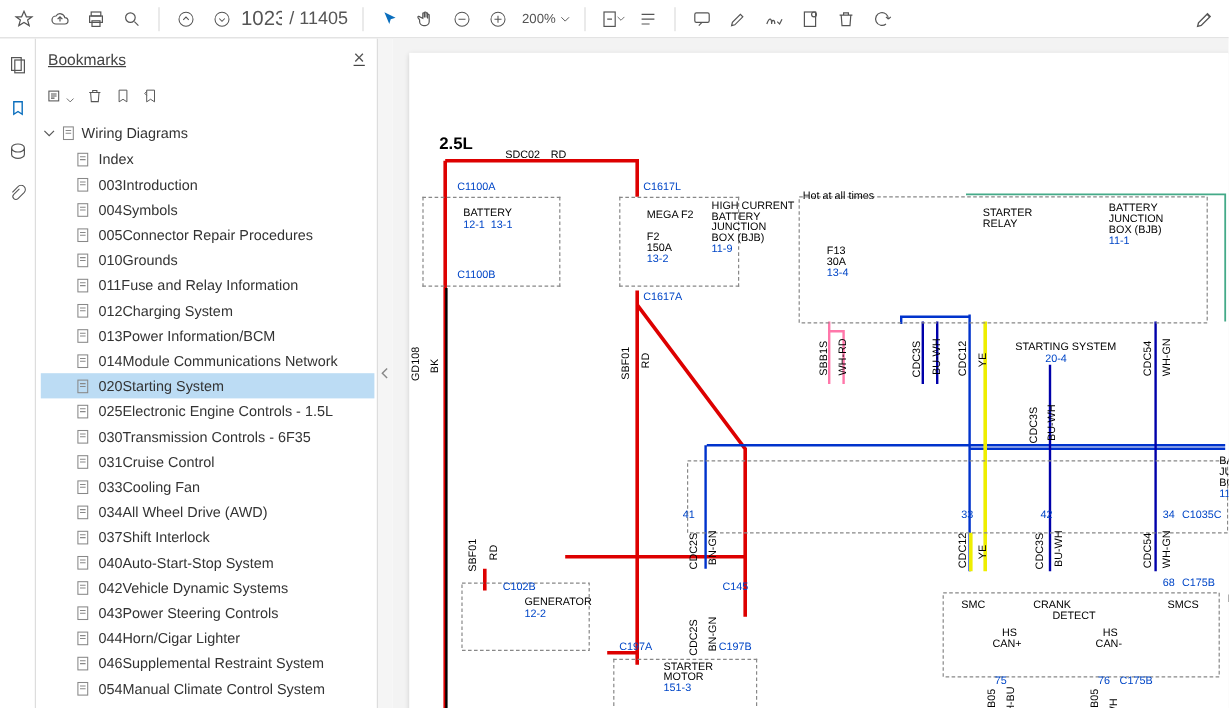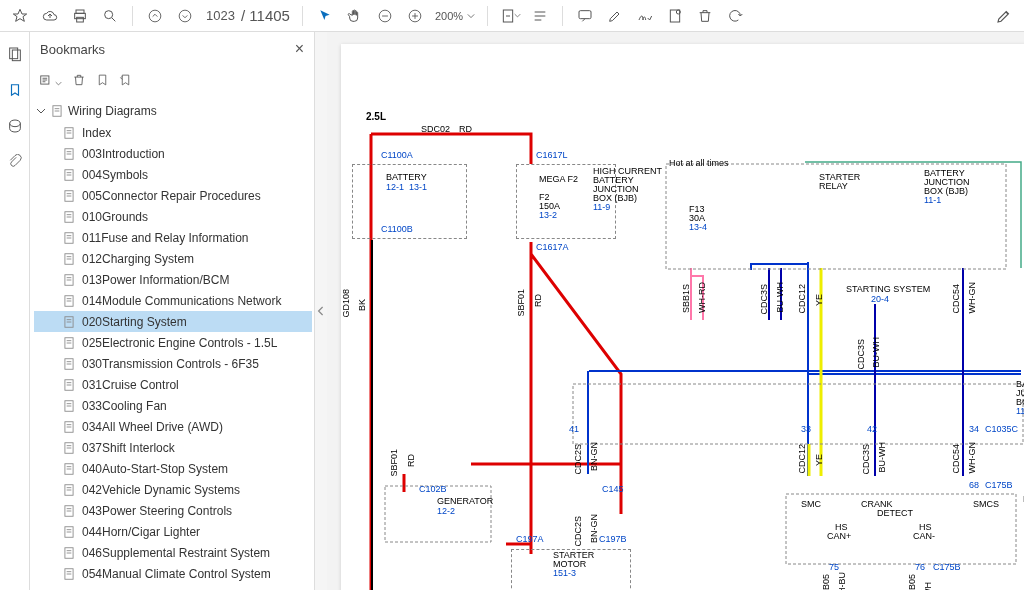--- a/index.html
+++ b/index.html
@@ -3,34 +3,34 @@
 <meta charset="utf-8">
 <style>
 * { margin: 0; padding: 0; box-sizing: border-box; }
 body { font-family: "Segoe UI", Arial, sans-serif; font-size: 12px; color: #333; background: #fff; overflow: hidden; }
 .app { display: flex; flex-direction: column; height: 590px; width: 1024px; }
 
 
 .toolbar { display: flex; align-items: center; height: 32px; border-bottom: 1px solid #ddd; padding: 0 6px; gap: 2px; }
 .tbtn { width: 28px; height: 26px; display: flex; align-items: center; justify-content: center; color: #555; cursor: pointer; border-radius: 2px; }
 .tsep { width: 1px; height: 20px; background: #ddd; margin: 0 6px; }
-.pgnum { width: 34px; font-size: 13px; text-align: right; border: none; color: #555; }
+.pgnum { width: 34px; font-size: 17px; text-align: right; border: none; color: #555; }
 .pgtot { font-size: 15px; color: #555; padding: 0 4px; }
 .zoom { font-size: 11px; color: #555; display: flex; align-items: center; gap: 4px; margin: 0 4px; }
 .spacer { flex: 1; }
 
 
 .main { display: flex; flex: 1; overflow: hidden; }
 .leftnav { width: 30px; border-right: 1px solid #ddd; display: flex; flex-direction: column; align-items: center; padding-top: 12px; gap: 16px; }
 .leftnav .nbtn { width: 20px; height: 20px; color: #555; display: flex; align-items: center; justify-content: center; cursor: pointer; }
 .leftnav .nbtn.active { color: #0a6ebd; }
 
 
 .bmpanel { width: 285px; border-right: 1px solid #ddd; display: flex; flex-direction: column; }
-.bmhead { display: flex; align-items: center; height: 34px; padding: 0 10px; font-size: 13px; color: #444; }
+.bmhead { display: flex; align-items: center; height: 34px; padding: 0 10px; font-size: 13px; color: #444; text-decoration: underline; }
 .bmhead .close { margin-left: auto; cursor: pointer; color: #555; font-size: 16px; }
 .bmtools { display: flex; align-items: center; height: 30px; padding: 0 8px; gap: 10px; color: #555; }
 .bmtools svg, .bmtools span { cursor: pointer; }
 .bmlist { flex: 1; overflow-y: auto; padding: 4px 2px 4px 4px; position: relative; }
 .bmlist::-webkit-scrollbar { width: 10px; }
 .bmlist::-webkit-scrollbar-thumb { background: #bbb; border-radius: 5px; }
 .bmroot { display: flex; align-items: center; height: 22px; padding-left: 2px; gap: 4px; font-size: 12px; color: #333; cursor: pointer; }
 .bmitem { display: flex; align-items: center; height: 21px; padding-left: 28px; gap: 6px; font-size: 12px; color: #333; cursor: pointer; white-space: nowrap; }
 .bmitem.sel { background: #bcdcf4; }
 .bmitem .icon { width: 14px; flex-shrink: 0; }
@@ -395,21 +395,21 @@
 
     <div class="expand-handle">
       <svg width="8" height="10" viewBox="0 0 10 12">
           <path d="M7 1L2 6l5 5" fill="none" stroke="#888" stroke-width="1.5"></path>
         </svg>
     </div>
 
     <div class="doc">
       <div class="page">
         <div class="diagram">
-          <div class="dlabel" style="left:25px;top:67px;font-size:10px;font-weight:bold">2.5L</div>
+          <div class="dlabel" style="left:25px;top:67px;font-size:14px;font-weight:bold">2.5L</div>
 
           <svg style="position:absolute;left:0;top:0" width="700" height="600">
             <path d="M30 90 L30 200 M30 90 L190 90 L190 120 M30 195 L30 560" stroke="#d00" stroke-width="3" fill="none"></path>
             <path d="M190 198 L190 500 M190 210 L280 330 L280 420 M130 420 L280 420 L280 470 M63 448 L63 430 M165 500 L190 500 L190 510" stroke="#d00" stroke-width="3" fill="none"></path>
             <path d="M31 196 L31 560" stroke="#000" stroke-width="2" fill="none"></path>
           </svg>
 
           <svg style="position:absolute;left:0;top:0" width="700" height="600">
             <path d="M247 327 L247 430 M410 226 L410 220 L467 220 M467 218 L467 432 M467 330 L680 330 M248 327 L680 327" stroke="#0033cc" stroke-width="2" fill="none"></path>
             <path d="M350 224 L350 276 M350 232 L362 232 L362 276" stroke="#f7a" stroke-width="2" fill="none"></path>

